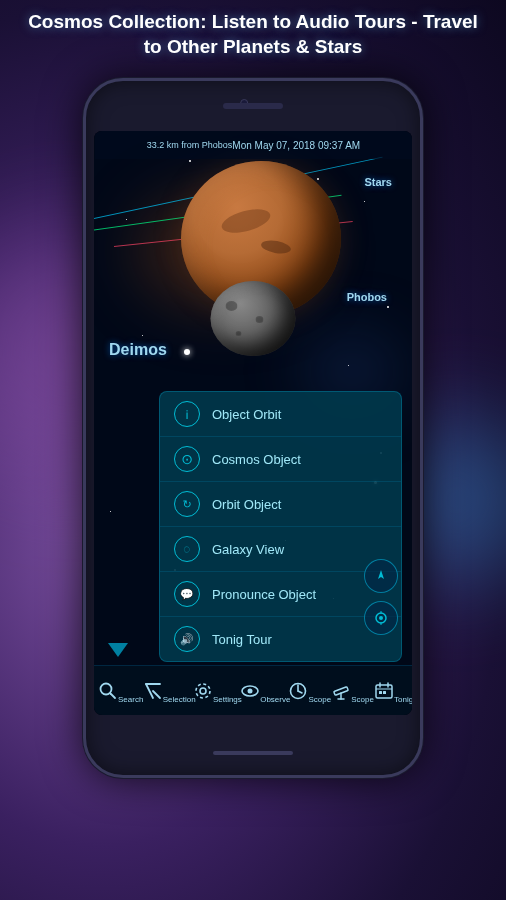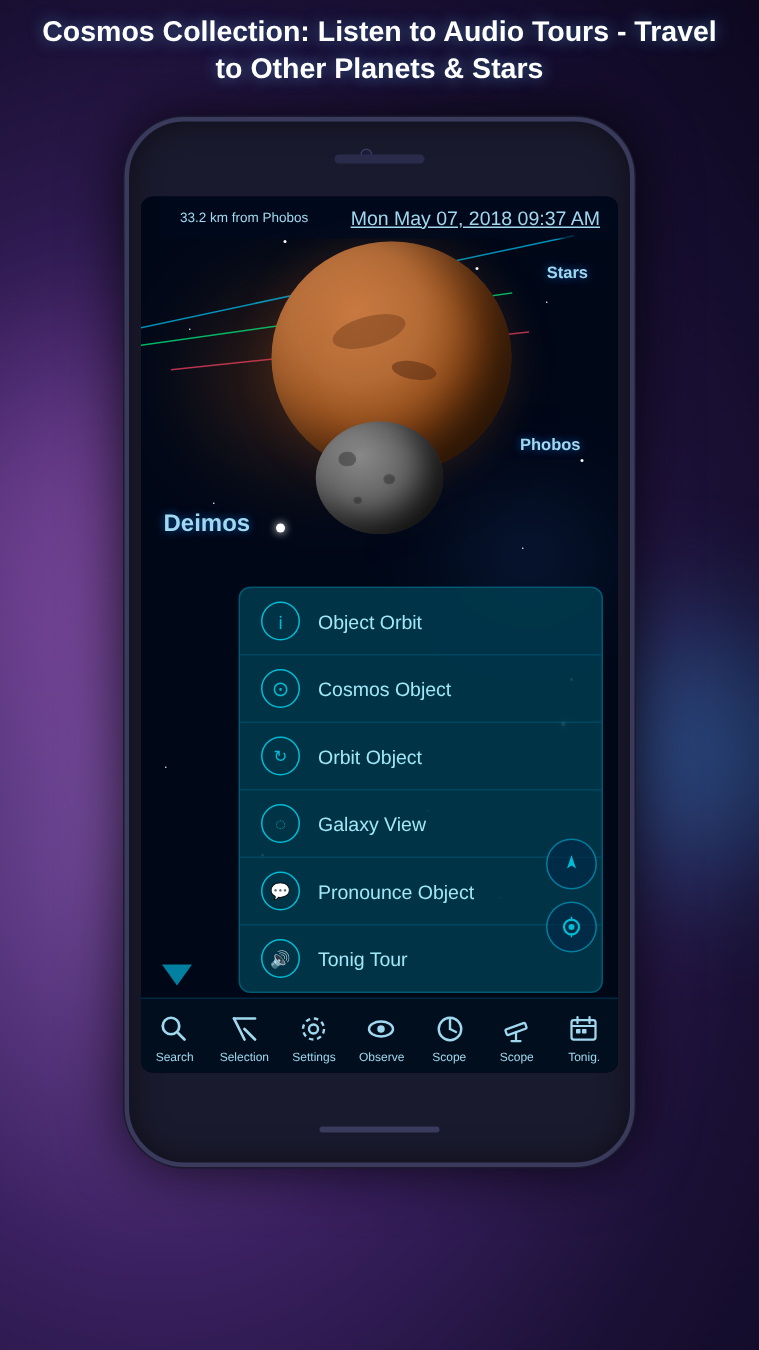--- a/index.html
+++ b/index.html
@@ -141,38 +141,37 @@
     }
     .screen-nebula-2 {
       width: 100px; height: 80px;
       background: rgba(30, 60, 120, 0.3);
       top: 200px; right: 10px;
     }
 
     
     .status-bar {
       position: absolute;
-      top: 0; left: 14px; right: 0;
+      top: 0; left: 1px; right: 0;
       height: 28px;
       display: flex;
       align-items: center;
-      justify-content: space-between;
+      justify-content: center;
       padding: 0 12px;
       z-index: 20;
       background: rgba(0,10,30,0.7);
     }
     .status-left {
       color: #a0d8ef;
       font-size: 9px;
       font-weight: 500;
     }
     .status-right {
       color: #a0d8ef;
-      font-size: 13px;
-      text-decoration: underline;
+      font-size: 10px;
     }
 
     
     .planet-mars {
       position: absolute;
       top: 30px;
       left: 50%;
       transform: translateX(-45%);
       width: 160px;
       height: 155px;
@@ -336,22 +335,21 @@
       height: 50px;
       background: rgba(0, 15, 30, 0.95);
       display: flex;
       align-items: center;
       justify-content: space-around;
       border-top: 1px solid rgba(0, 100, 150, 0.3);
       z-index: 40;
     }
     .bottom-btn {
       display: flex;
-      flex-direction: column;
-      align-items: center;
+      align-items: flex-end;
       cursor: pointer;
       padding: 2px 4px;
       min-width: 38px;
     }
     .bottom-btn-icon {
       width: 26px;
       height: 26px;
       display: flex;
       align-items: center;
       justify-content: center;

